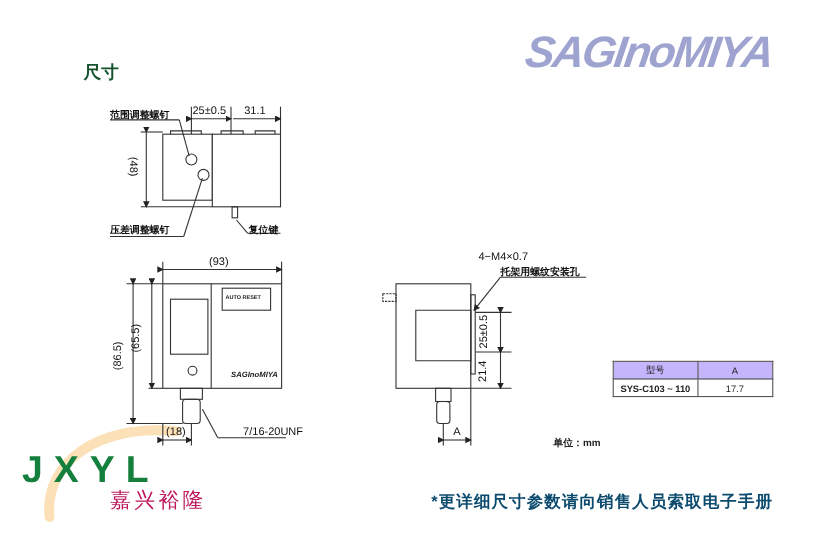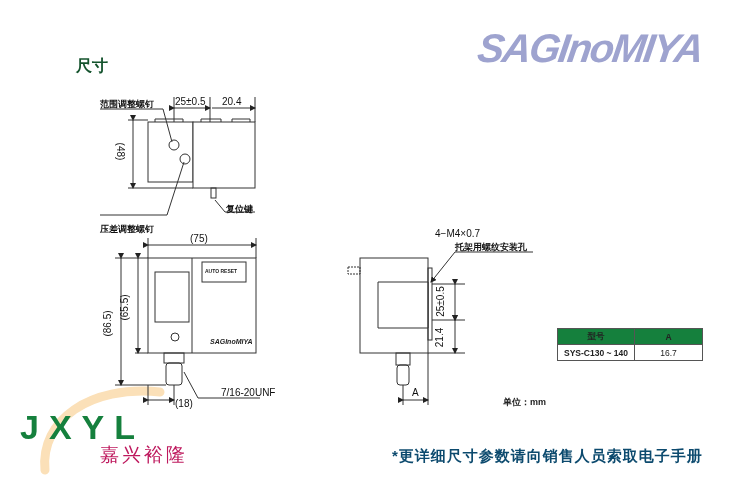--- a/index.html
+++ b/index.html
@@ -5,21 +5,21 @@
   html,body{margin:0;padding:0;background:#fff;}
   body{width:750px;height:500px;position:relative;overflow:hidden;font-family:"Liberation Sans","DejaVu Sans",sans-serif;color:#222;}
   .abs{position:absolute;}
   .title{left:76px;top:56px;font-size:16px;font-weight:bold;color:#14532d;}
   .logo{left:478px;top:26px;font-size:40px;font-weight:bold;font-style:italic;color:#9ea3cf;letter-spacing:-2px;transform:skewX(-8deg);font-family:"Liberation Sans",sans-serif;}
   .lbl{font-size:10px;color:#111;white-space:nowrap;}
   .lblb{font-size:9px;font-weight:bold;color:#111;white-space:nowrap;}
   svg{position:absolute;left:0;top:0;}
   table.spec{position:absolute;left:557px;top:328px;border-collapse:collapse;font-size:8.5px;font-weight:bold;}
   table.spec td,table.spec th{border:1px solid #555;padding:1px 6px;height:13px;text-align:center;}
-  table.spec th{background:#15803d;font-weight:bold;}
+  table.spec th{background:#c4b5fd;font-weight:normal;}
   table.spec td.v{font-weight:normal;width:55px;}
   .unit{left:503px;top:396px;font-size:9px;font-weight:bold;text-align:right;}
   .note{left:392px;top:447px;font-size:15px;color:#0c4a6e;font-weight:bold;letter-spacing:1px;}
   .wm-letters{left:20px;top:408px;font-size:34px;color:#15803d;letter-spacing:10px;font-weight:bold;}
   .wm-cn{left:100px;top:442px;font-size:19px;color:#be185d;letter-spacing:3px;}
 </style>
 </head>
 <body>
 
 <svg width="750" height="500">
@@ -104,47 +104,47 @@
       <line x1="403" y1="385" x2="403" y2="405"></line>
       <line x1="428" y1="353" x2="428" y2="405"></line>
       <line x1="403" y1="400" x2="428" y2="400" marker-start="url(#ar)" marker-end="url(#ar)"></line>
       <line x1="533" y1="252" x2="455" y2="252"></line>
       <line x1="455" y1="252" x2="431" y2="282" marker-end="url(#ar)"></line>
     </g>
   </g>
 </svg>
 
 <div class="abs lblb" style="left:100px;top:98px;">范围调整螺钉</div>
-<div class="abs lblb" style="left:100px;top:203px;margin-top:20px;">压差调整螺钉</div>
+<div class="abs lblb" style="left:100px;top:203px;">压差调整螺钉</div>
 <div class="abs lblb" style="left:226px;top:203px;">复位键</div>
 <div class="abs lbl" style="left:175px;top:96px;">25±0.5</div>
-<div class="abs lbl" style="left:222px;top:96px;">20.4</div>
+<div class="abs lbl" style="left:222px;top:96px;">31.1</div>
 <div class="abs lbl" style="left:112px;top:146px;transform:rotate(90deg);">(48)</div>
 
-<div class="abs lbl" style="left:190px;top:233px;">(75)</div>
+<div class="abs lbl" style="left:190px;top:233px;">(93)</div>
 <div class="abs lbl" style="left:94px;top:318px;transform:rotate(-90deg);">(86.5)</div>
 <div class="abs lbl" style="left:111px;top:302px;transform:rotate(-90deg);">(65.5)</div>
-<div class="abs lbl" style="left:151px;top:398px;margin-left:24px;">(18)</div>
+<div class="abs lbl" style="left:151px;top:387px;">(18)</div>
 <div class="abs lbl" style="left:201px;top:387px;margin-left:20px;">7/16-20UNF</div>
 <div class="abs" style="left:205px;top:268px;font-size:5px;font-weight:bold;">AUTO RESET</div>
 <div class="abs" style="left:210px;top:338px;font-size:7px;font-weight:bold;font-style:italic;">SAGInoMIYA</div>
 
 <div class="abs lbl" style="left:435px;top:228px;">4−M4×0.7</div>
 <div class="abs lblb" style="left:455px;top:241px;">托架用螺纹安装孔</div>
 <div class="abs lbl" style="left:425px;top:296px;transform:rotate(-90deg);">25±0.5</div>
 <div class="abs lbl" style="left:430px;top:332px;transform:rotate(-90deg);">21.4</div>
 <div class="abs lbl" style="left:412px;top:387px;">A</div>
 
 <table class="spec">
   <tbody>
       <tr>
     <th>型号</th>
     <th>A</th>
   </tr>
   <tr>
-    <td>SYS-C130 ~ 140</td>
-    <td class="v">16.7</td>
+    <td>SYS-C103 ~ 110</td>
+    <td class="v">17.7</td>
   </tr>
 </tbody>
   </table>
 
 <div class="abs unit">单位：mm</div>
 <div class="abs note">*更详细尺寸参数请向销售人员索取电子手册</div>
 
 </body></html>

